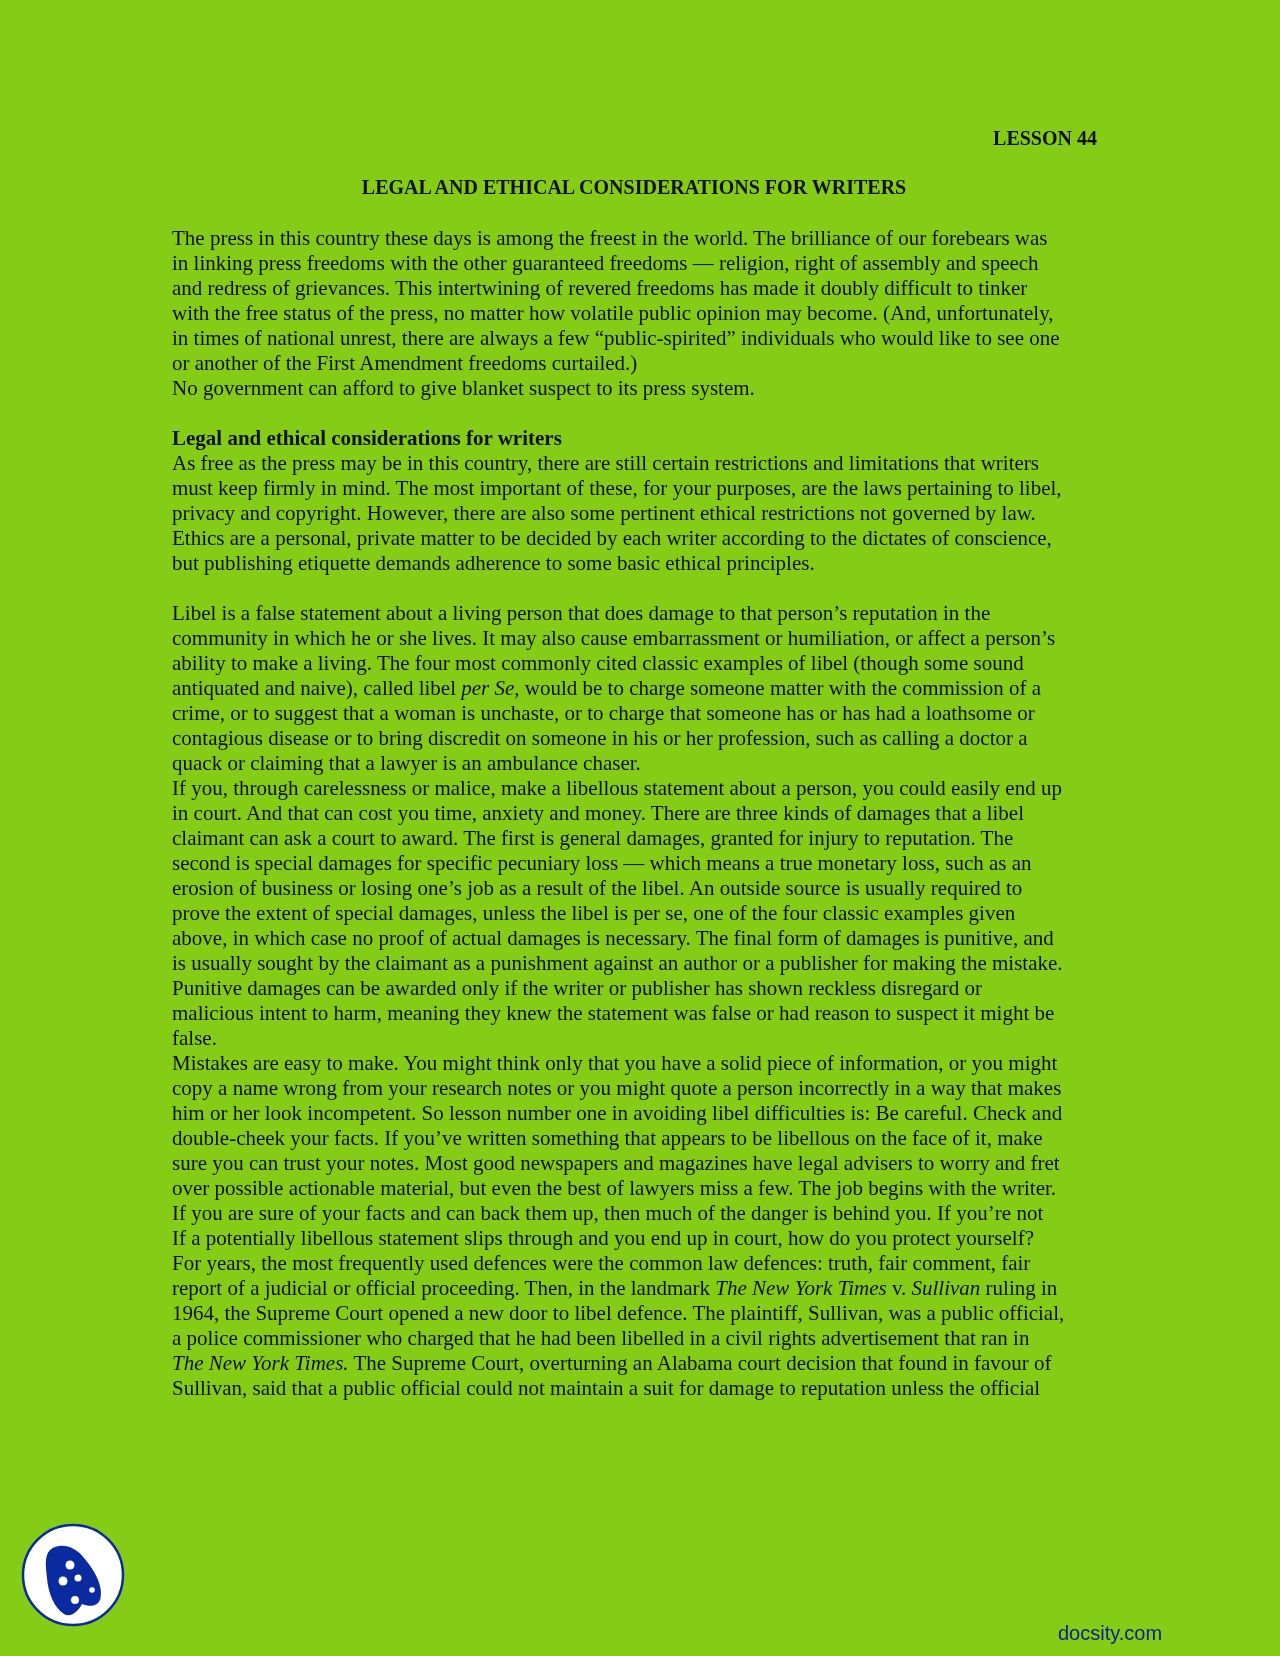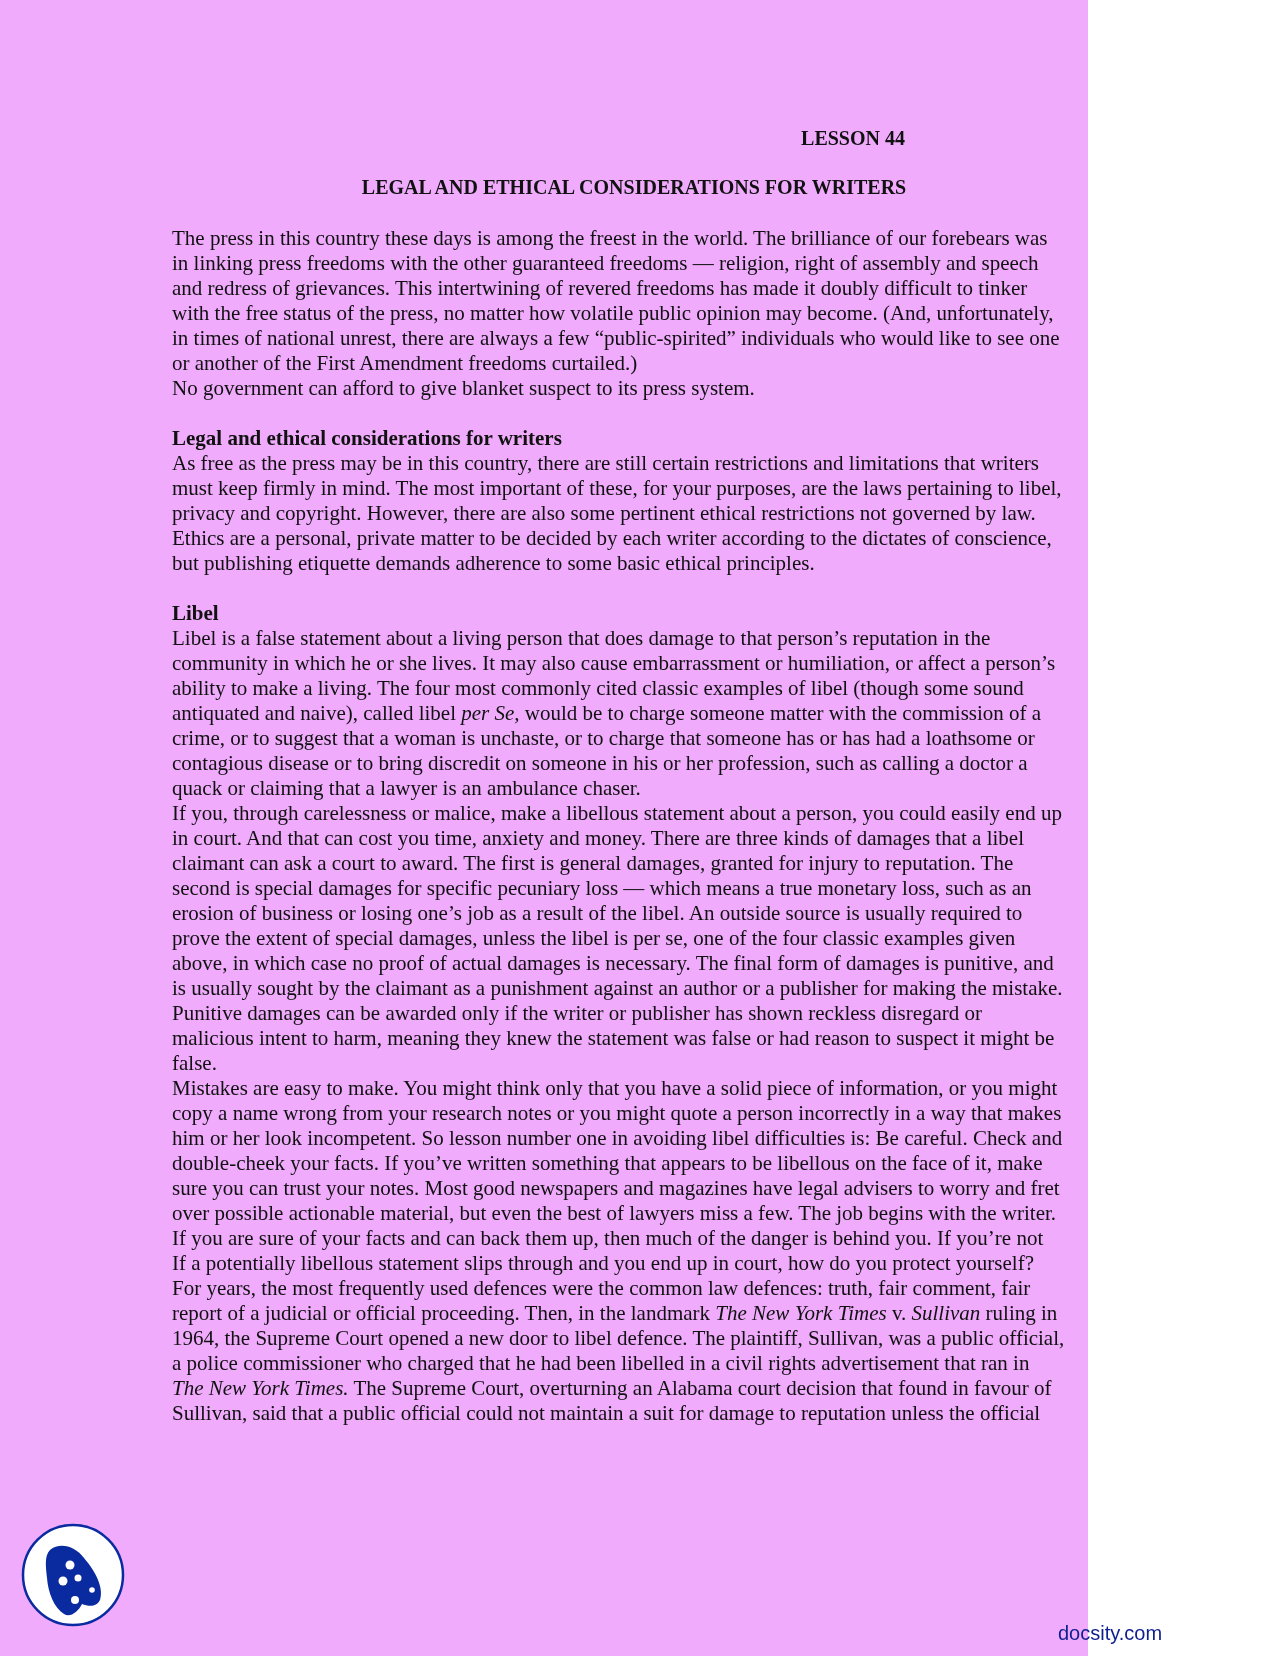--- a/index.html
+++ b/index.html
@@ -1,17 +1,17 @@
 <!DOCTYPE html>
 <html><head>
 <meta charset="utf-8">
 <style>
   html, body { margin: 0; padding: 0; background: #ffffff; }
   body { width: 1280px; height: 1656px; position: relative; overflow: hidden; }
-  .page { position: absolute; left: 0; top: 0; width: 1088px; height: 1656px; background: #f0abfc; }
+  .page { position: absolute; left: 0; top: 0; width: 1280px; height: 1656px; background: #84cc16; }
   .serif { font-family: "Liberation Serif", "DejaVu Serif", serif; color: #111; }
   .lesson { position: absolute; top: 126px; right: 183px; font-weight: bold; font-size: 20px; line-height: 24px; }
   .title { position: absolute; top: 175px; left: 0; width: 1268px; text-align: center; font-weight: bold; font-size: 20px; line-height: 24px; }
   .body { position: absolute; left: 172px; top: 226px; width: 930px; font-size: 21px; }
   .line { height: 25px; line-height: 25px; white-space: nowrap; }
   .gap { height: 25px; }
   .heading { font-weight: bold; }
   .it { font-style: italic; }
   .logo { position: absolute; left: 20px; top: 1522px; width: 106px; height: 106px; }
   .brand { position: absolute; left: 1108px; top: 1618px; font-family: "Liberation Sans", "DejaVu Sans", sans-serif; font-size: 20px; color: #0f1f8f; line-height: 30px; transform: translateX(-50px); }
@@ -36,21 +36,20 @@
     <div class="gap"></div>
 
     <div class="line heading">Legal and ethical considerations for writers</div>
     <div class="line">As free as the press may be in this country, there are still certain restrictions and limitations that writers</div>
     <div class="line">must keep firmly in mind. The most important of these, for your purposes, are the laws pertaining to libel,</div>
     <div class="line">privacy and copyright. However, there are also some pertinent ethical restrictions not governed by law.</div>
     <div class="line">Ethics are a personal, private matter to be decided by each writer according to the dictates of conscience,</div>
     <div class="line">but publishing etiquette demands adherence to some basic ethical principles.</div>
     <div class="gap"></div>
 
-    <div class="line heading">Libel</div>
     <div class="line">Libel is a false statement about a living person that does damage to that person’s reputation in the</div>
     <div class="line">community in which he or she lives. It may also cause embarrassment or humiliation, or affect a person’s</div>
     <div class="line">ability to make a living. The four most commonly cited classic examples of libel (though some sound</div>
     <div class="line"><span>antiquated and naive), called libel </span><span class="it">per Se,</span><span> would be to charge someone matter with the commission of a</span></div>
     <div class="line">crime, or to suggest that a woman is unchaste, or to charge that someone has or has had a loathsome or</div>
     <div class="line">contagious disease or to bring discredit on someone in his or her profession, such as calling a doctor a</div>
     <div class="line">quack or claiming that a lawyer is an ambulance chaser.</div>
     <div class="line">If you, through carelessness or malice, make a libellous statement about a person, you could easily end up</div>
     <div class="line">in court. And that can cost you time, anxiety and money. There are three kinds of damages that a libel</div>
     <div class="line">claimant can ask a court to award. The first is general damages, granted for injury to reputation. The</div>

